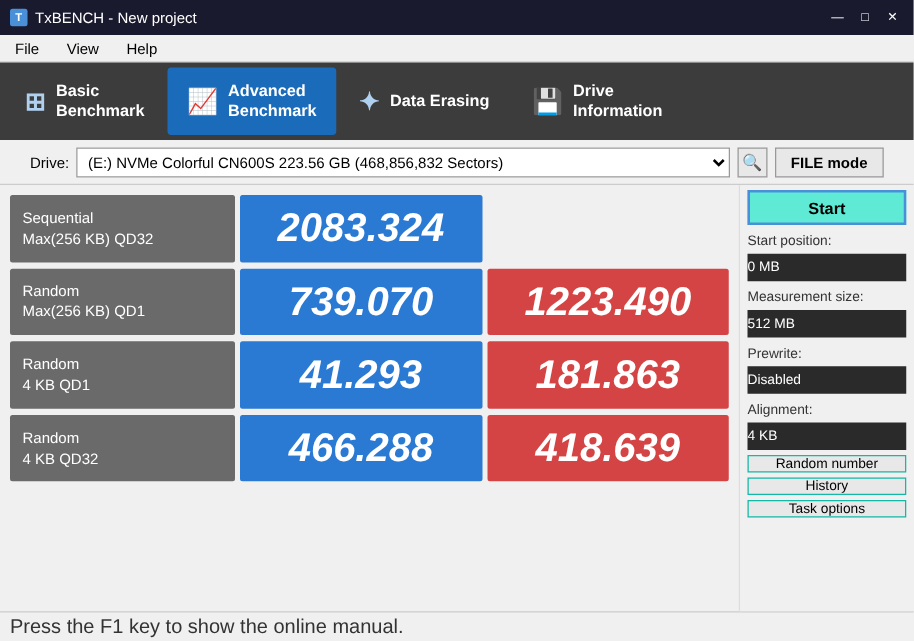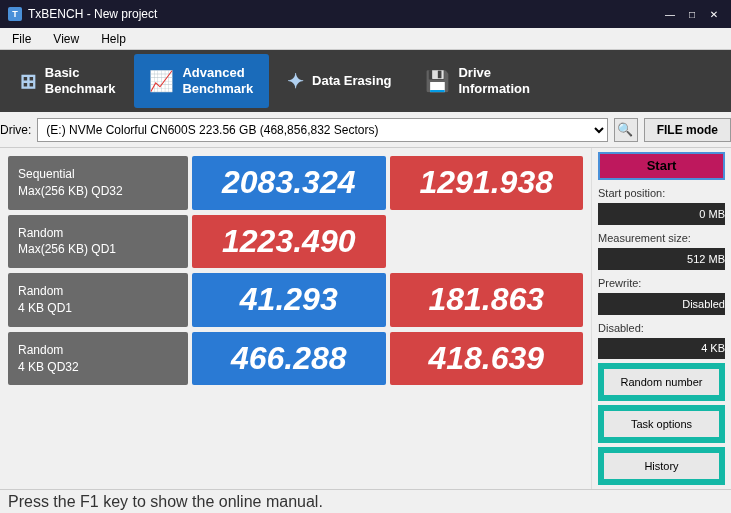--- a/index.html
+++ b/index.html
@@ -113,21 +113,21 @@
       line-height: 1.2;
     }
 
     
     .drive-bar {
       background: #f0f0f0;
       border-bottom: 1px solid #ccc;
       height: 36px;
       display: flex;
       align-items: center;
-      padding: 0 0;
+      padding: 0 24px;
       gap: 6px;
     }
     .drive-label { font-size: 12px; font-weight: normal; }
     .drive-select {
       flex: 1;
       height: 24px;
       font-size: 12px;
       border: 1px solid #999;
       background: white;
       padding: 0 4px;
@@ -225,46 +225,46 @@
       padding: 4px 6px;
       display: flex;
       flex-direction: column;
       gap: 4px;
       background: #f0f0f0;
       border-left: 1px solid #ddd;
     }
     .rp-start-btn {
       width: 100%;
       height: 28px;
-      background: #be185d;
+      background: #5eead4;
       border: 2px solid #4a90d9;
       cursor: pointer;
       font-size: 13px;
       font-weight: bold;
     }
     .rp-label {
       font-size: 11px;
       color: #333;
       margin-top: 3px;
     }
     .rp-value-btn {
       width: 100%;
       height: 22px;
       background: #2a2a2a;
       color: white;
       border: none;
       font-size: 11px;
-      text-align: right;
+      text-align: left;
       cursor: pointer;
     }
     .rp-btn {
       width: 100%;
-      height: 38px;
+      height: 14px;
       background: #e8e8e8;
-      border: 6px solid #14b8a6;
+      border: 1px solid #14b8a6;
       cursor: pointer;
       font-size: 11px;
     }
 
     
     .status-bar {
       height: 24px;
       background: #f0f0f0;
       border-top: 1px solid #ccc;
       display: flex;
@@ -323,25 +323,25 @@
   <button class="file-mode-btn">FILE mode</button>
 </div>
 
 <div class="main-area">
 
   <div class="bench-table">
 
     <div class="bench-row">
       <div class="bench-row-label">Sequential<br>Max(256 KB) QD32</div>
       <div class="bench-value read">2083.324</div>
-      <div class="bench-value write">1291.938</div>
     </div>
 
     <div class="bench-row">
       <div class="bench-row-label">Random<br>Max(256 KB) QD1</div>
+      <div class="bench-value read">739.070</div>
       <div class="bench-value write">1223.490</div>
     </div>
 
     <div class="bench-row">
       <div class="bench-row-label">Random<br>4 KB QD1</div>
       <div class="bench-value read">41.293</div>
       <div class="bench-value write">181.863</div>
     </div>
 
     <div class="bench-row">
@@ -356,25 +356,25 @@
 
     <span class="rp-label">Start position:</span>
     <button class="rp-value-btn">0 MB</button>
 
     <span class="rp-label">Measurement size:</span>
     <button class="rp-value-btn">512 MB</button>
 
     <span class="rp-label">Prewrite:</span>
     <button class="rp-value-btn">Disabled</button>
 
-    <span class="rp-label">Disabled:</span>
+    <span class="rp-label">Alignment:</span>
     <button class="rp-value-btn">4 KB</button>
 
     <button class="rp-btn">Random number</button>
 
+    <button class="rp-btn">History</button>
     <button class="rp-btn">Task options</button>
-    <button class="rp-btn">History</button>
   </div>
 </div>
 
 <div class="status-bar">
   <span>Press the F1 key to show the online manual.</span>
 </div>
 
 </body></html>

